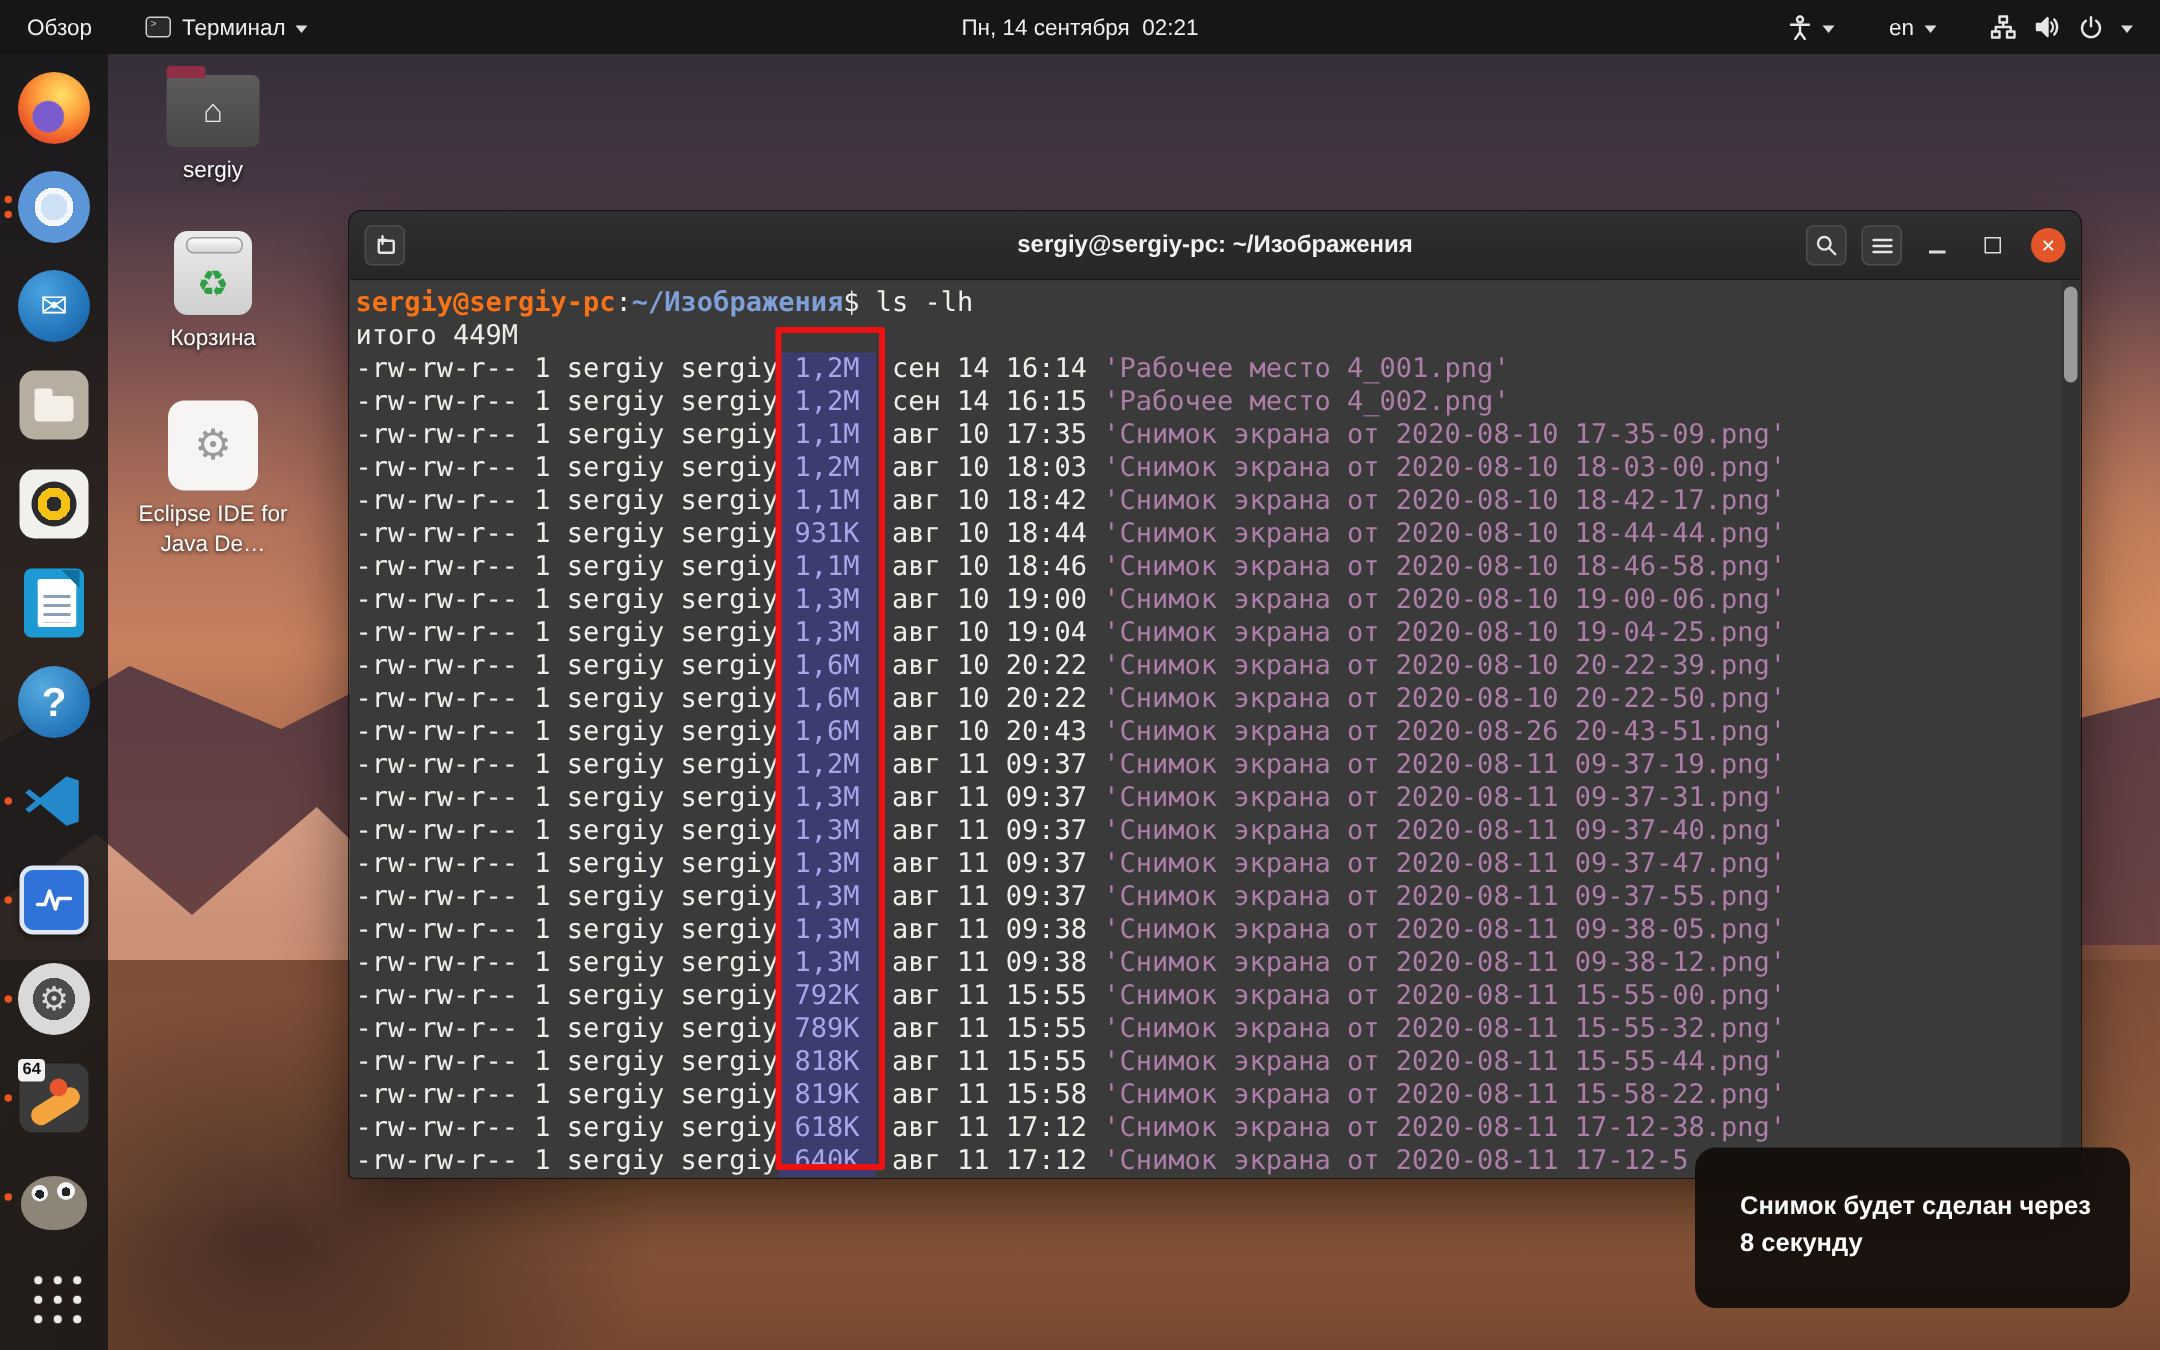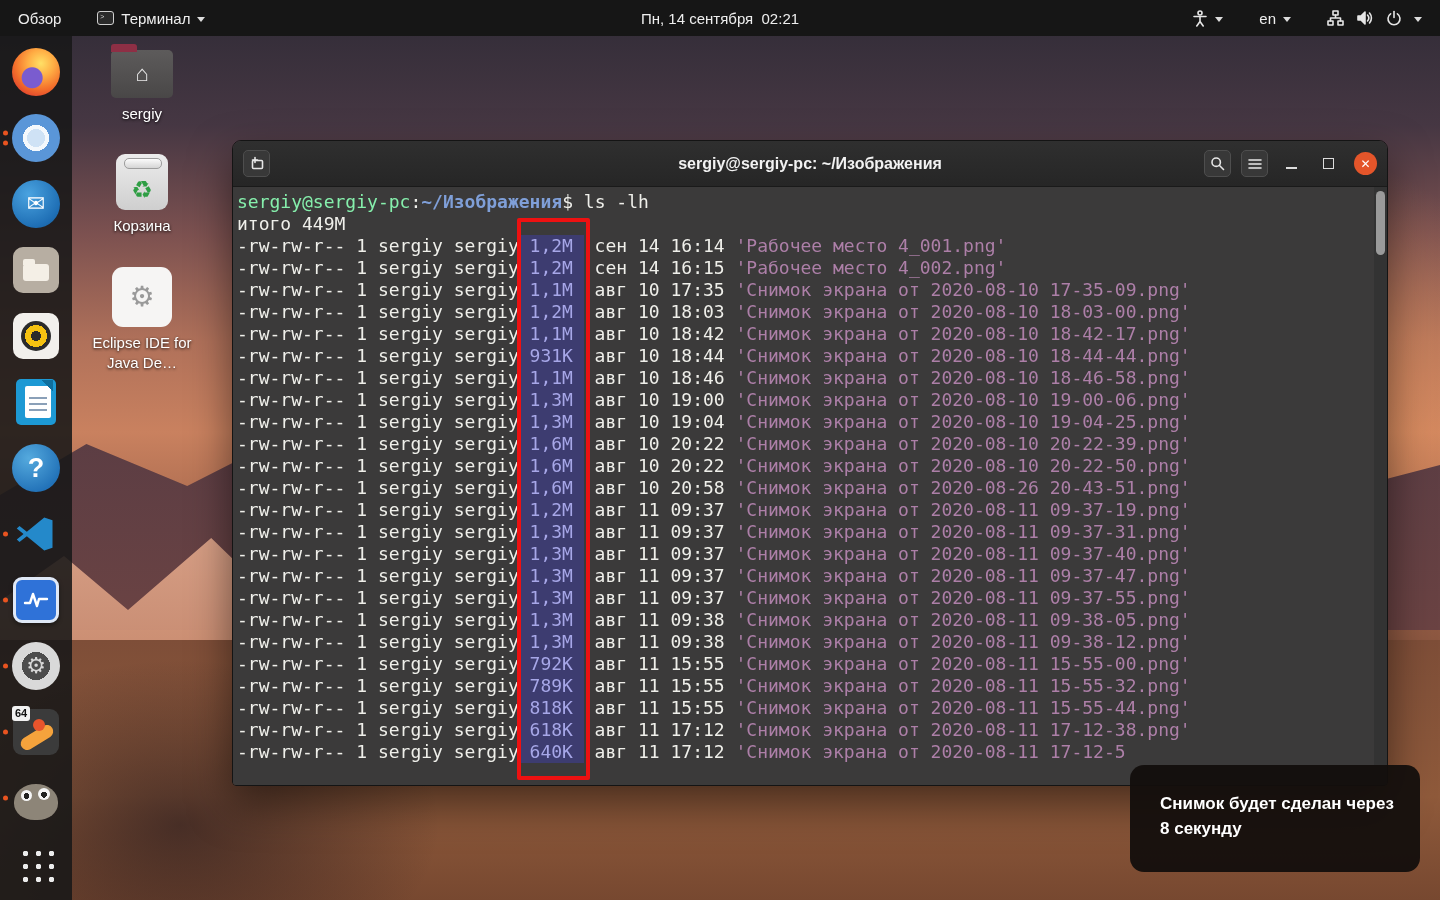--- a/index.html
+++ b/index.html
@@ -127,21 +127,21 @@
   .tb-btn:first-child { margin-left:0; }
   .spacer { flex:1; }
   .min-glyph { width:11px; height:2px; background:#ddd; margin-top:9px; }
   .max-glyph { width:11px; height:11px; border:1.5px solid #ddd; }
   .close-btn { width:23px; height:23px; border-radius:50%; background:#e4552a; border:none;
     display:flex; align-items:center; justify-content:center; margin-left:12px; color:#fff; font-size:12px; line-height:1; }
 
   .term-body { position:relative; height:599px; background:#3b3a3a; padding:4px 0 0 4px;
     font-family:"DejaVu Sans Mono", monospace; font-size:18px; line-height:22px; color:#efefea; overflow:hidden; }
   .trow { white-space:pre; }
-  .p-user { color:#86efac; font-weight:normal; }
+  .p-user { color:#f97316; font-weight:bold; }
   .p-path { color:#7f9fd8; font-weight:bold; }
   .c-size { display:inline-block; width:6ch; text-align:center; background:#3d3c70; color:#a7a7e8; }
   .c-name { color:#ad7fa8; }
   .red-box { position:absolute; left:calc(26ch + 2px); top:31px; width:calc(6ch + 8px); height:562px;
     border:4px solid #ed1111; border-radius:2px; pointer-events:none; }
   .scrollbar { position:absolute; right:0; top:0; bottom:0; width:13px; background:rgba(46,46,46,.55); }
   .scroll-thumb { position:absolute; right:2px; top:4px; width:9px; height:64px; border-radius:5px; background:#9a9a9a; }
 
   
   .notification { position:absolute; right:20px; bottom:28px; width:290px; min-height:107px; z-index:50;
@@ -346,21 +346,21 @@
   <div class="trow"><span class="c-left">-rw-rw-r-- 1 sergiy sergiy</span><span class="c-size">1,1M</span><span class="c-mid"> авг 10 18:46 </span><span class="c-name">'Снимок экрана от 2020-08-10 18-46-58.png'</span></div>
 
   <div class="trow"><span class="c-left">-rw-rw-r-- 1 sergiy sergiy</span><span class="c-size">1,3M</span><span class="c-mid"> авг 10 19:00 </span><span class="c-name">'Снимок экрана от 2020-08-10 19-00-06.png'</span></div>
 
   <div class="trow"><span class="c-left">-rw-rw-r-- 1 sergiy sergiy</span><span class="c-size">1,3M</span><span class="c-mid"> авг 10 19:04 </span><span class="c-name">'Снимок экрана от 2020-08-10 19-04-25.png'</span></div>
 
   <div class="trow"><span class="c-left">-rw-rw-r-- 1 sergiy sergiy</span><span class="c-size">1,6M</span><span class="c-mid"> авг 10 20:22 </span><span class="c-name">'Снимок экрана от 2020-08-10 20-22-39.png'</span></div>
 
   <div class="trow"><span class="c-left">-rw-rw-r-- 1 sergiy sergiy</span><span class="c-size">1,6M</span><span class="c-mid"> авг 10 20:22 </span><span class="c-name">'Снимок экрана от 2020-08-10 20-22-50.png'</span></div>
 
-  <div class="trow"><span class="c-left">-rw-rw-r-- 1 sergiy sergiy</span><span class="c-size">1,6M</span><span class="c-mid"> авг 10 20:58 </span><span class="c-name">'Снимок экрана от 2020-08-26 20-43-51.png'</span></div>
+  <div class="trow"><span class="c-left">-rw-rw-r-- 1 sergiy sergiy</span><span class="c-size">1,6M</span><span class="c-mid"> авг 10 20:43 </span><span class="c-name">'Снимок экрана от 2020-08-26 20-43-51.png'</span></div>
 
   <div class="trow"><span class="c-left">-rw-rw-r-- 1 sergiy sergiy</span><span class="c-size">1,2M</span><span class="c-mid"> авг 11 09:37 </span><span class="c-name">'Снимок экрана от 2020-08-11 09-37-19.png'</span></div>
 
   <div class="trow"><span class="c-left">-rw-rw-r-- 1 sergiy sergiy</span><span class="c-size">1,3M</span><span class="c-mid"> авг 11 09:37 </span><span class="c-name">'Снимок экрана от 2020-08-11 09-37-31.png'</span></div>
 
   <div class="trow"><span class="c-left">-rw-rw-r-- 1 sergiy sergiy</span><span class="c-size">1,3M</span><span class="c-mid"> авг 11 09:37 </span><span class="c-name">'Снимок экрана от 2020-08-11 09-37-40.png'</span></div>
 
   <div class="trow"><span class="c-left">-rw-rw-r-- 1 sergiy sergiy</span><span class="c-size">1,3M</span><span class="c-mid"> авг 11 09:37 </span><span class="c-name">'Снимок экрана от 2020-08-11 09-37-47.png'</span></div>
 
   <div class="trow"><span class="c-left">-rw-rw-r-- 1 sergiy sergiy</span><span class="c-size">1,3M</span><span class="c-mid"> авг 11 09:37 </span><span class="c-name">'Снимок экрана от 2020-08-11 09-37-55.png'</span></div>
@@ -368,20 +368,21 @@
   <div class="trow"><span class="c-left">-rw-rw-r-- 1 sergiy sergiy</span><span class="c-size">1,3M</span><span class="c-mid"> авг 11 09:38 </span><span class="c-name">'Снимок экрана от 2020-08-11 09-38-05.png'</span></div>
 
   <div class="trow"><span class="c-left">-rw-rw-r-- 1 sergiy sergiy</span><span class="c-size">1,3M</span><span class="c-mid"> авг 11 09:38 </span><span class="c-name">'Снимок экрана от 2020-08-11 09-38-12.png'</span></div>
 
   <div class="trow"><span class="c-left">-rw-rw-r-- 1 sergiy sergiy</span><span class="c-size">792K</span><span class="c-mid"> авг 11 15:55 </span><span class="c-name">'Снимок экрана от 2020-08-11 15-55-00.png'</span></div>
 
   <div class="trow"><span class="c-left">-rw-rw-r-- 1 sergiy sergiy</span><span class="c-size">789K</span><span class="c-mid"> авг 11 15:55 </span><span class="c-name">'Снимок экрана от 2020-08-11 15-55-32.png'</span></div>
 
   <div class="trow"><span class="c-left">-rw-rw-r-- 1 sergiy sergiy</span><span class="c-size">818K</span><span class="c-mid"> авг 11 15:55 </span><span class="c-name">'Снимок экрана от 2020-08-11 15-55-44.png'</span></div>
 
+  <div class="trow"><span class="c-left">-rw-rw-r-- 1 sergiy sergiy</span><span class="c-size">819K</span><span class="c-mid"> авг 11 15:58 </span><span class="c-name">'Снимок экрана от 2020-08-11 15-58-22.png'</span></div>
 
   <div class="trow"><span class="c-left">-rw-rw-r-- 1 sergiy sergiy</span><span class="c-size">618K</span><span class="c-mid"> авг 11 17:12 </span><span class="c-name">'Снимок экрана от 2020-08-11 17-12-38.png'</span></div>
 
   <div class="trow"><span class="c-left">-rw-rw-r-- 1 sergiy sergiy</span><span class="c-size">640K</span><span class="c-mid"> авг 11 17:12 </span><span class="c-name">'Снимок экрана от 2020-08-11 17-12-5</span></div>
 </div>
 
     <div class="red-box"></div>
     <div class="scrollbar">
       <div class="scroll-thumb"></div>
     </div>

